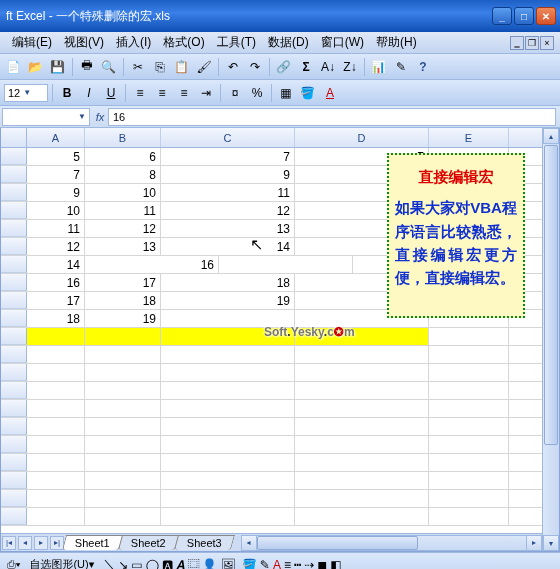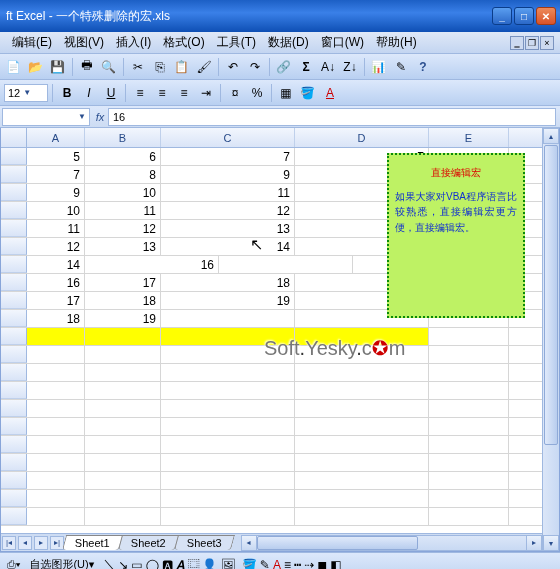--- a/index.html
+++ b/index.html
@@ -38,25 +38,25 @@
   .rows { flex:1; overflow:hidden; position:relative; }
   .row { height:18px; display:flex; border-bottom:1px solid #d6d6d6; }
   .row .rowhead { height:100%; border-bottom:1px solid #bfd0eb; }
   .cell { border-right:1px solid #d6d6d6; font-size:12px; display:flex; align-items:center; justify-content:flex-end; padding:0 4px; }
   .cell.A{width:58px;} .cell.B{width:76px;} .cell.C{width:134px;} .cell.D{width:134px;} .cell.E{width:80px;}
   .row.yellow .cell { background:#ffff00; }
   .row.yellow .cell.E { background:#fff; }
 
   .cursor { position:absolute; left:249px; top:87px; font-size:16px; color:#000; pointer-events:none; }
 
-  .callout { position:absolute; left:386px; top:5px; width:138px; height:165px; background:#bef264; border:2px dotted #0a8a0a; padding:10px 6px; font-size:10px; font-weight:normal; line-height:1.55; text-align:center; }
+  .callout { position:absolute; left:386px; top:5px; width:138px; height:165px; background:#fef9c3; border:2px dotted #0a8a0a; padding:10px 6px; font-size:15px; font-weight:bold; line-height:1.55; text-align:center; }
   .callout .c-title { color:#d00; margin-bottom:8px; }
   .callout .c-body { color:#1030d0; text-align:justify; text-align-last:left; }
 
-  .watermark { position:absolute; left:263px; top:177px; font-size:20px; font-weight:normal; font-family:Verdana,Arial; text-shadow:1px 1px 2px #fff, -1px -1px 2px #fff; pointer-events:none;margin-top:11px; }
+  .watermark { position:absolute; left:263px; top:177px; font-size:12px; font-weight:bold; font-family:Verdana,Arial; text-shadow:1px 1px 2px #fff, -1px -1px 2px #fff; pointer-events:none; }
   .watermark .g{color:#777;} .watermark .d{color:#333;} .watermark .red{color:#c00;}
 
   .vscroll { width:17px; background:linear-gradient(to right,#dbe6f8,#c8d9f3); border-left:1px solid #9fb8e0; display:flex; flex-direction:column; }
   .vscroll .sbtn { height:16px; background:linear-gradient(#eaf1fc,#c7d8f2); border:1px solid #9fb8e0; font-size:8px; display:flex; align-items:center; justify-content:center; color:#2b4f8f; cursor:pointer; }
   .vscroll .thumb { height:300px; margin:1px; background:linear-gradient(to right,#dfe9fa,#b8cdee); border:1px solid #8faad8; border-radius:2px; }
   .vscroll .track { flex:1; }
 
   .sheet-tabs { height:18px; display:flex; align-items:center; background:#cddcf3; border-top:1px solid #9fb8e0; }
   .sheet-tabs .nav { width:14px; height:14px; border:1px solid #9fb8e0; background:#dfe9fa; margin:0 1px; font-size:8px; display:flex; align-items:center; justify-content:center; color:#2b4f8f; cursor:pointer; }
   .sheet-tabs .tab { padding:1px 10px; font-size:11px; background:#fff; border:1px solid #888; border-bottom:none; margin-left:-1px; cursor:pointer; border-radius:0 0 4px 4px; transform:skewX(-15deg); }

